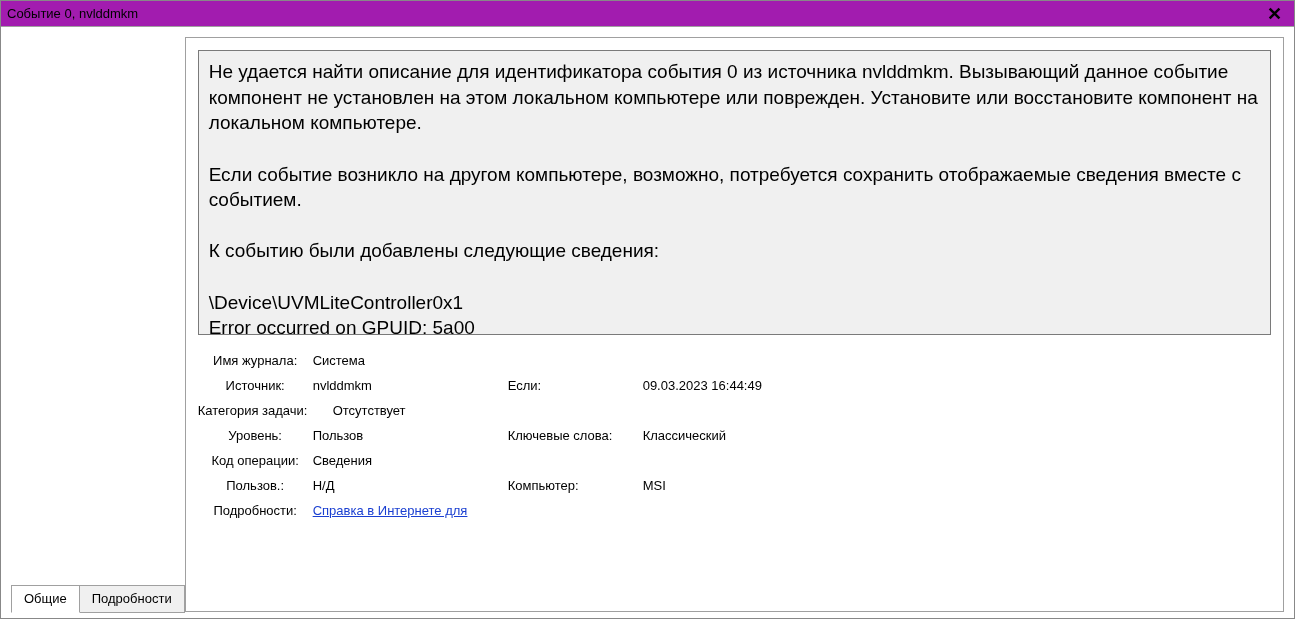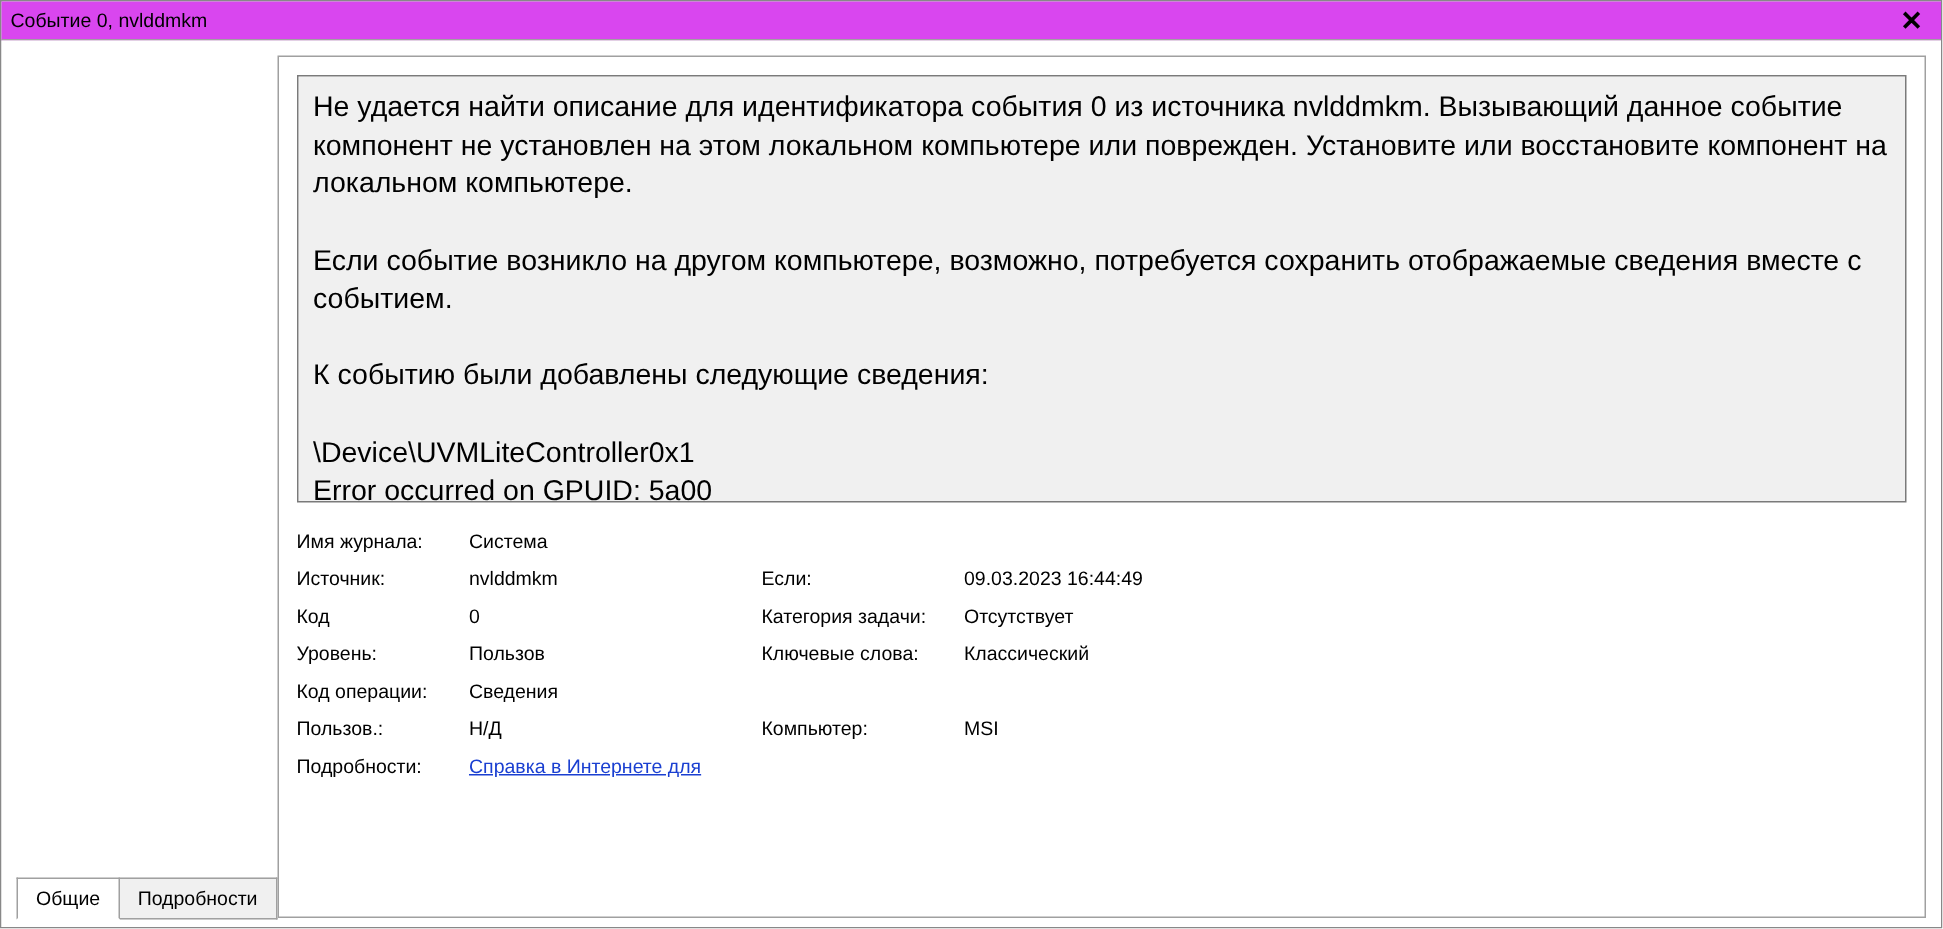--- a/index.html
+++ b/index.html
@@ -17,21 +17,21 @@
       overflow: hidden;
     }
     .window {
       width: 100%;
       height: 100%;
       display: flex;
       flex-direction: column;
       border: 1px solid #888;
     }
     .titlebar {
-      background: #d946ef;
+      background: #a21caf;
       border-bottom: 1px solid #a0a0a0;
       display: flex;
       align-items: center;
       justify-content: space-between;
       padding: 2px 8px 2px 6px;
       height: 26px;
       font-size: 13px;
     }
     .titlebar-title {
       color: #000;
@@ -98,20 +98,21 @@
       margin-top: 18px;
       font-size: 13px;
     }
     .props-row {
       display: flex;
       margin-bottom: 10px;
     }
     .kv1 {
       display: flex;
       width: 310px;
+      text-align: center;
     }
     .kv2 {
       display: flex;
     }
     .k {
       width: 115px;
       flex-shrink: 0;
     }
     .kv2 .k {
       width: 135px;
@@ -166,24 +167,20 @@
             <span class="k">Источник:</span>
             <span class="v">nvlddmkm</span>
           </div>
           <div class="kv2">
             <span class="k">Если:</span>
             <span class="v">09.03.2023 16:44:49</span>
           </div>
         </div>
 
         <div class="props-row">
-          <div class="kv1">
-            <span class="k">Код</span>
-            <span class="v">0</span>
-          </div>
           <div class="kv2">
             <span class="k">Категория задачи:</span>
             <span class="v">Отсутствует</span>
           </div>
         </div>
 
         <div class="props-row">
           <div class="kv1">
             <span class="k">Уровень:</span>
             <span class="v">Пользов</span>

